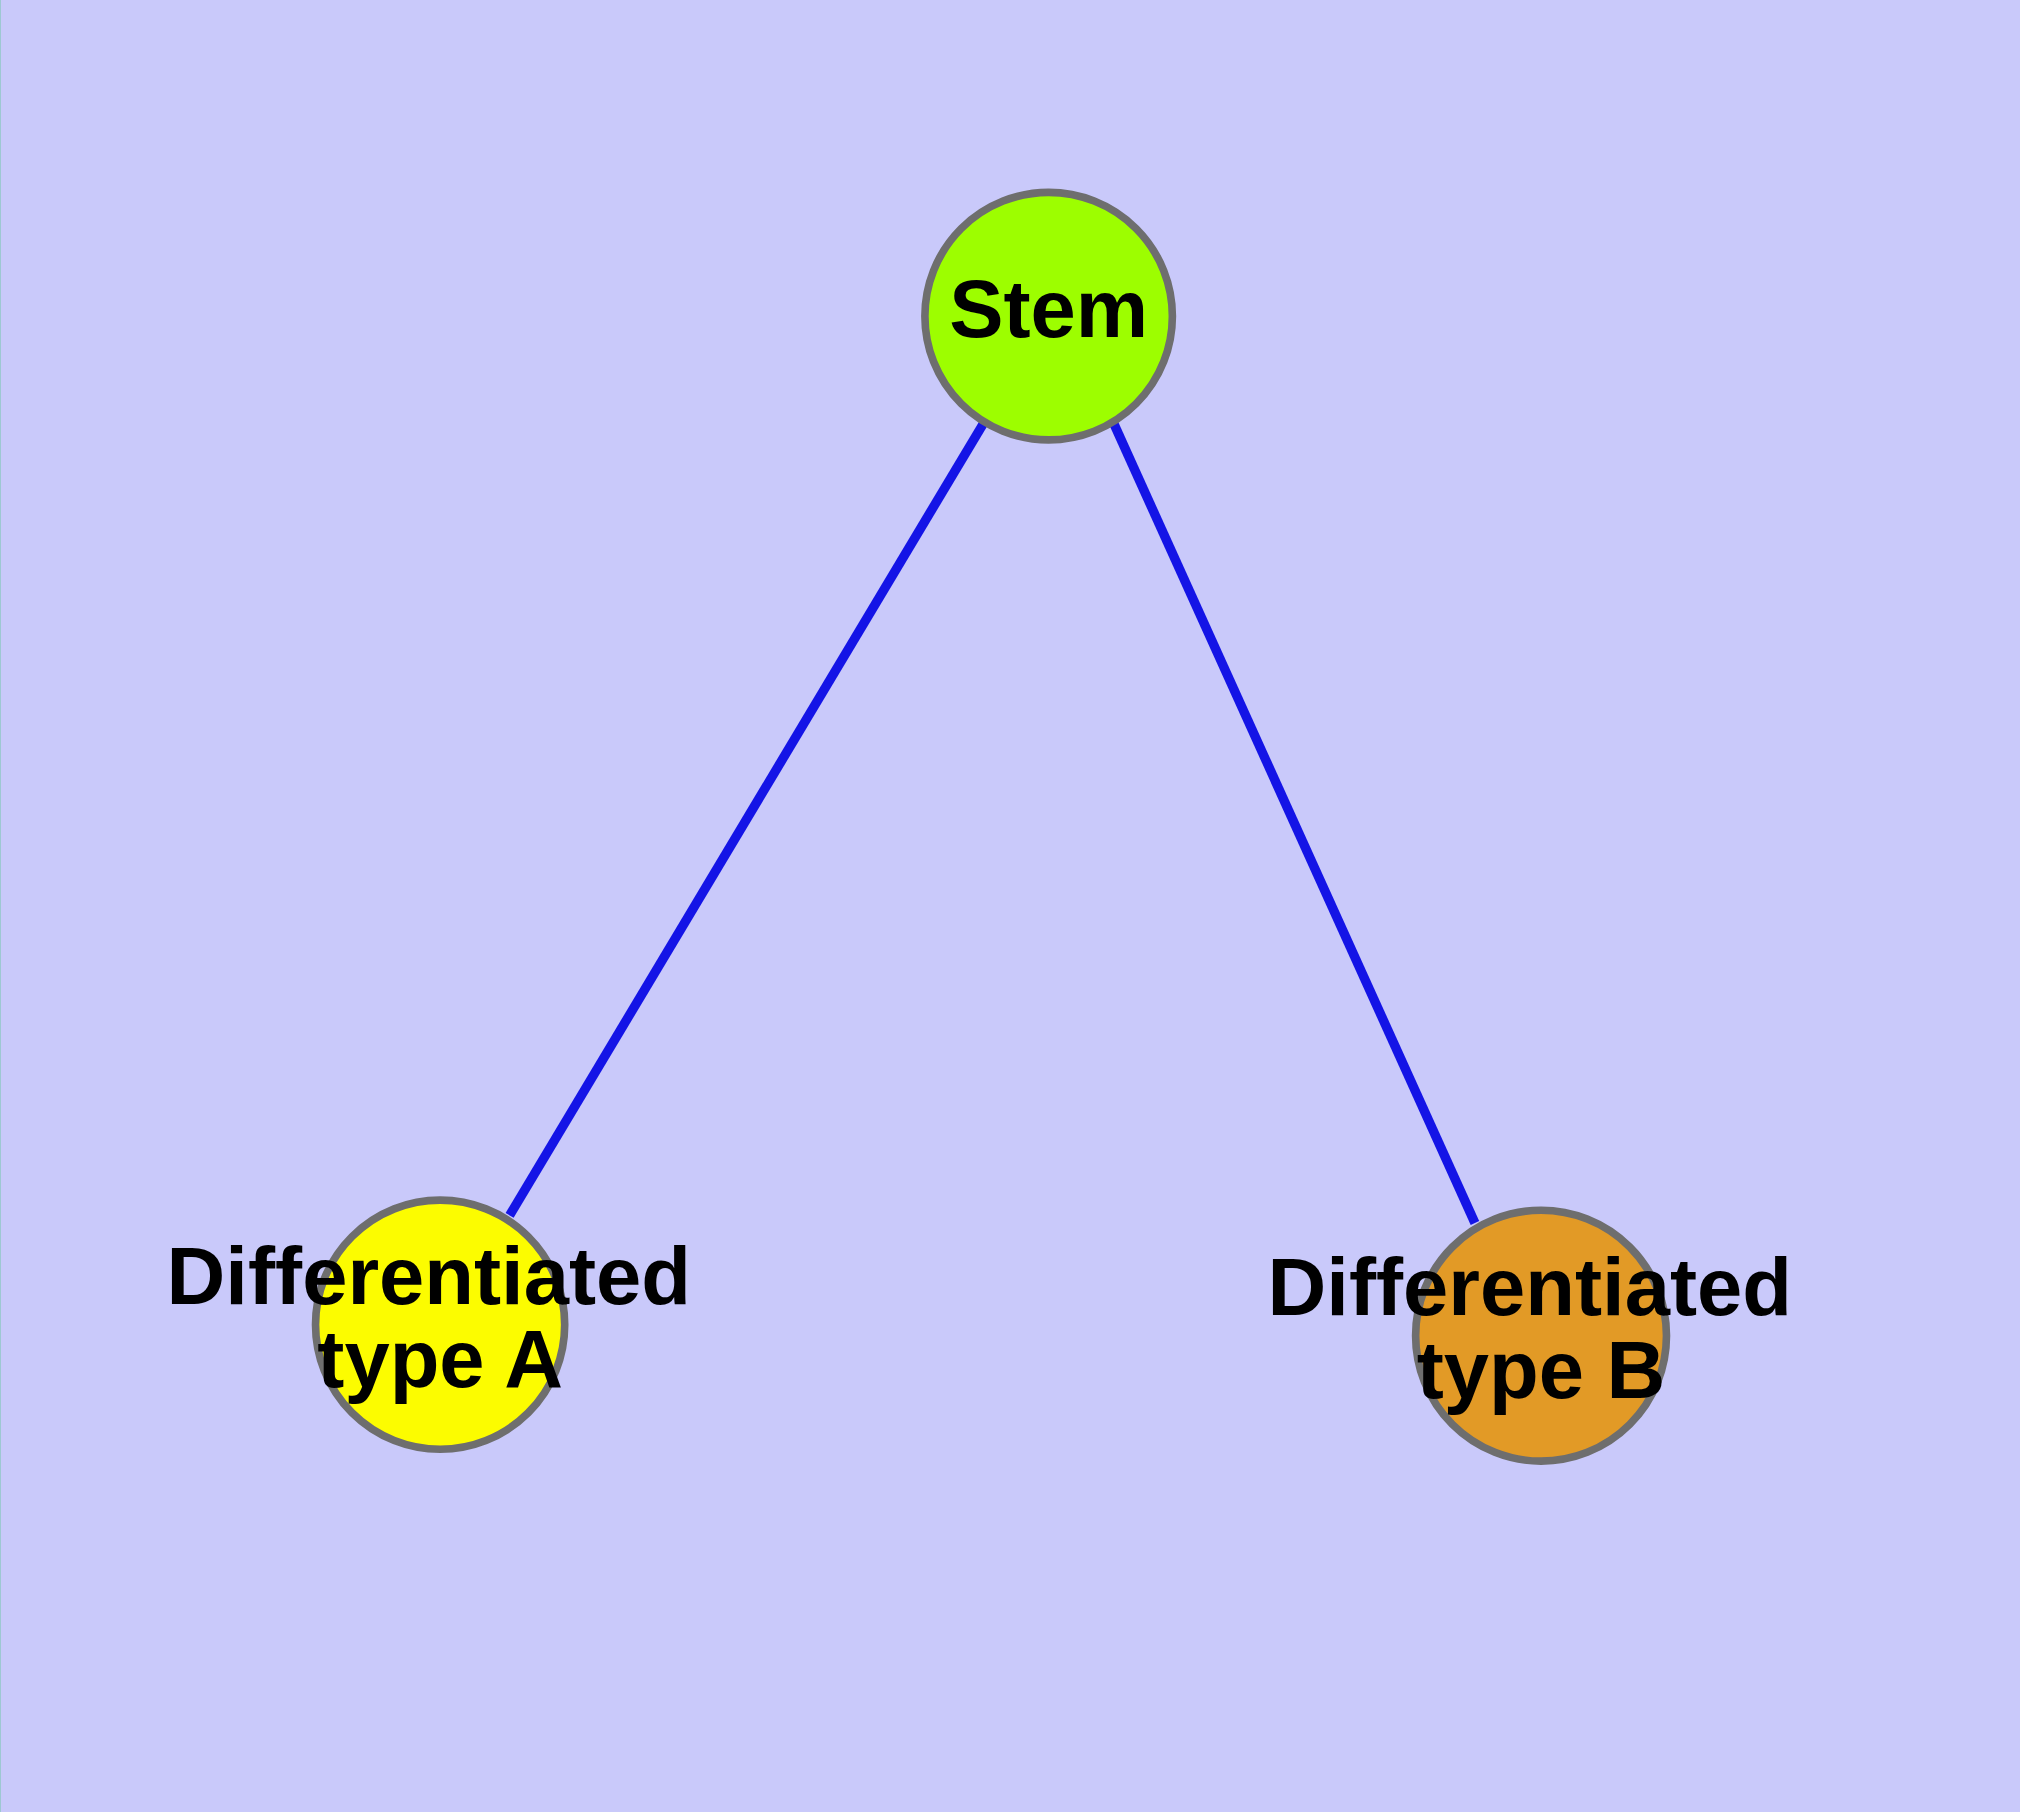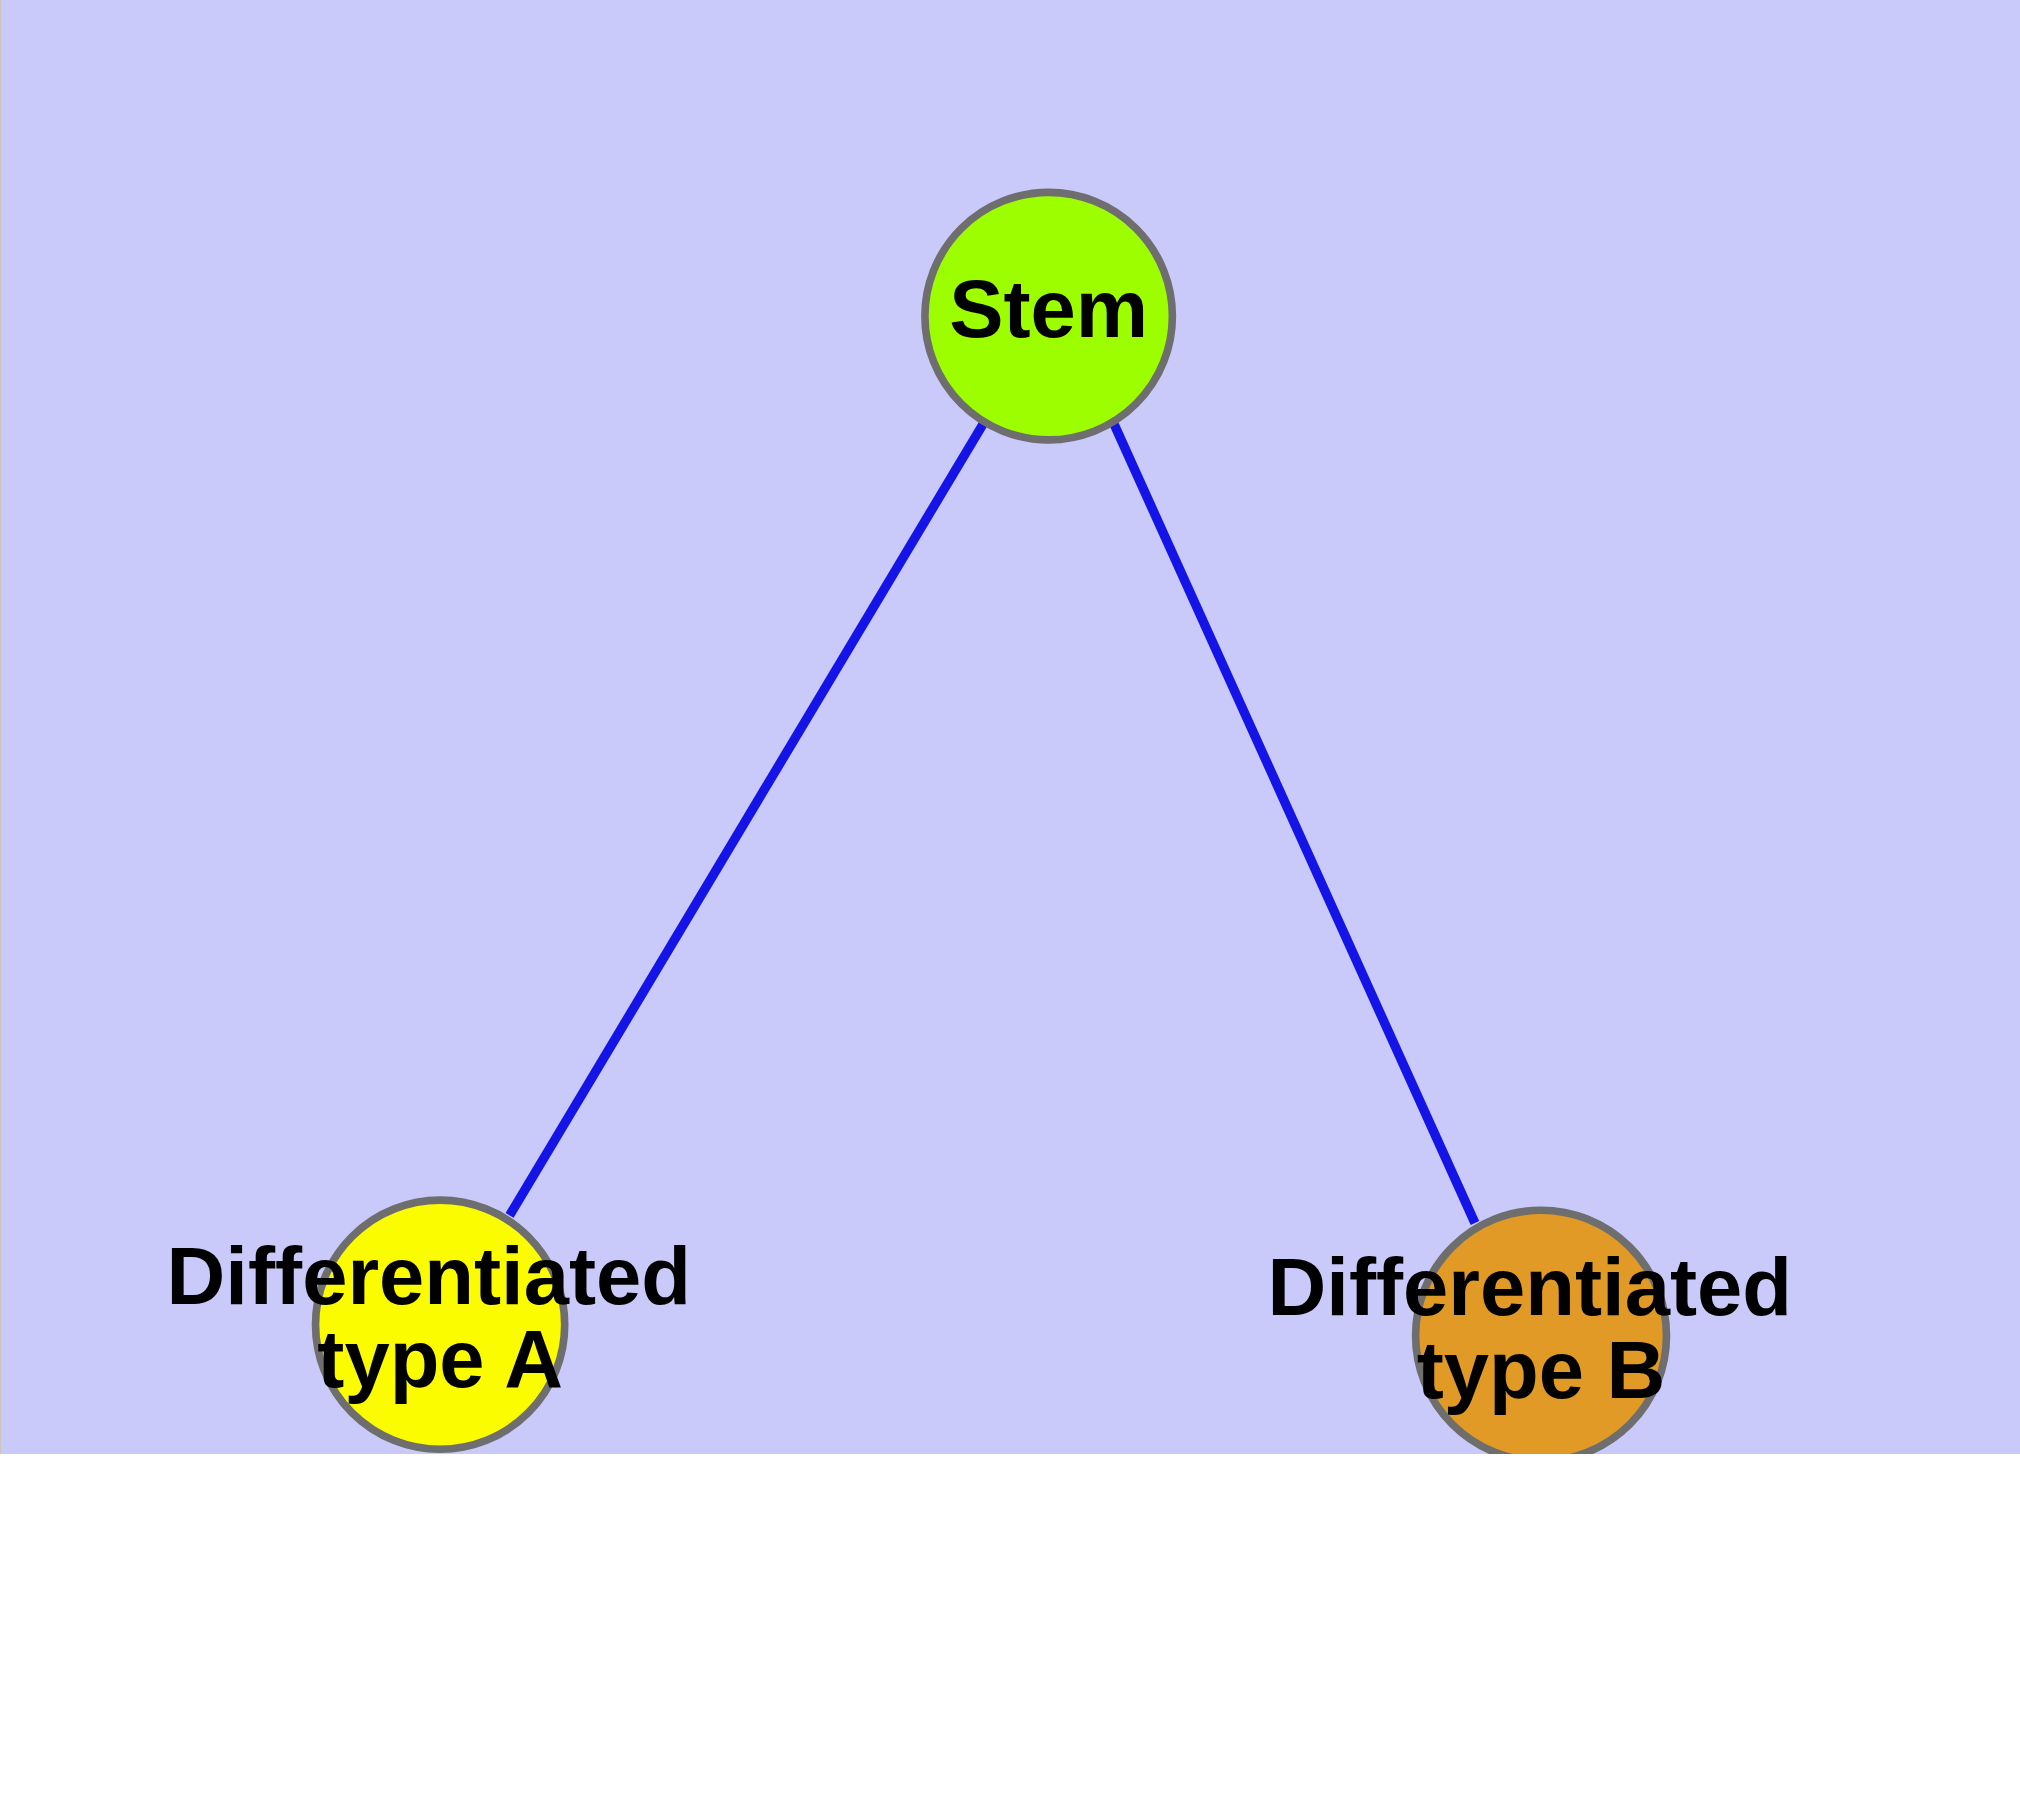--- a/index.html
+++ b/index.html
@@ -29,21 +29,21 @@
     text-anchor: middle;
     dominant-baseline: middle;
   }
   .edge-line {
     stroke-linecap: butt;
   }
 </style>
 </head>
 <body>
 
-<div id="canvas" style="width: 2021px; height: 1454px; background: #eab308;">
+<div id="canvas" style="width: 2021px; height: 1812px; background: #22c55e;">
   <svg id="graph-svg" viewBox="0 0 2384 2138">
 
     <rect id="bg-rect" x="0" y="0" width="2384" height="2138" fill="#c9c9fa"></rect>
 
     <g id="edges-group">
       <line class="edge-line" id="edge-stem-diff-a" x1="1161" y1="498" x2="601" y2="1434" stroke="#1414e6" stroke-width="11"></line>
       <line class="edge-line" id="edge-stem-diff-b" x1="1314" y1="500" x2="1740" y2="1443" stroke="#1414e6" stroke-width="11"></line>
     </g>
 
     <g id="nodes-group">

